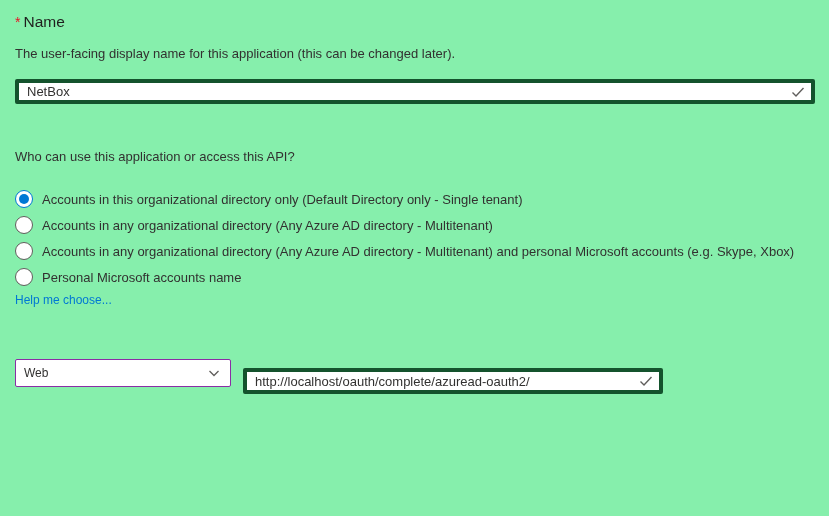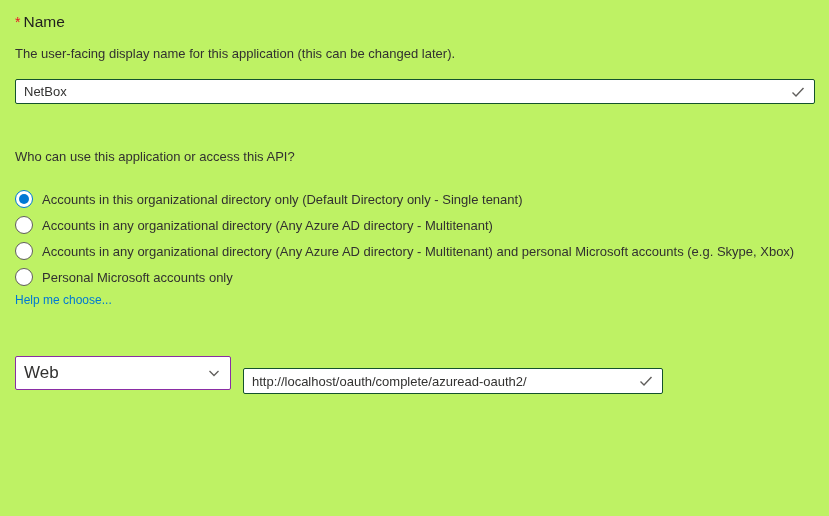--- a/index.html
+++ b/index.html
@@ -6,21 +6,21 @@
   html, body {
     margin: 0;
     padding: 0;
     background: #ffffff;
     font-family: "Liberation Sans", "DejaVu Sans", sans-serif;
     color: #323130;
   }
   .page {
     width: 829px;
     height: 516px;
-    background: #bef264;
+    background: #86efac;
     padding: 11px 14px 0 15px;
     overflow: hidden;
   }
   .section-title {
     font-size: 15.5px;
     line-height: 21px;
     font-weight: 400;
     color: #201f1e;
   }
   .required-marker {
@@ -36,21 +36,21 @@
   .name-desc { margin-top: 11px; }
 
   .field-wrap {
     position: relative;
     margin-top: 16px;
     width: 800px;
   }
   .text-field {
     width: 100%;
     height: 25px;
-    border: 1px solid #14532d;
+    border: 4px solid #14532d;
     border-radius: 2px;
     padding: 0 30px 0 8px;
     font-size: 13px;
     font-family: "Liberation Sans", "DejaVu Sans", sans-serif;
     color: #323130;
     outline: none;
     background: #ffffff;
   }
   .valid-icon {
     position: absolute;
@@ -118,28 +118,28 @@
   }
 
   .redirect-row {
     margin-top: 17px;
     display: flex;
     align-items: center;
   }
   .platform-select {
     position: relative;
     width: 216px;
-    height: 34px;
+    height: 28px;
     border: 1px solid #8a2da5;
     border-radius: 2px;
     background: #ffffff;
     display: flex;
     align-items: center;
     padding: 0 30px 0 8px;
-    font-size: 17px;
+    font-size: 12px;
     color: #323130;
     cursor: pointer;
     flex: 0 0 auto;
   }
   .chevron-wrap {
     position: absolute;
     right: 9px;
     top: 50%;
     transform: translateY(-50%);
     display: flex;
@@ -185,21 +185,21 @@
       <div class="radio-row">
         <span class="radio-circle"></span>
         <span class="radio-label">Accounts in any organizational directory (Any Azure AD directory - Multitenant)</span>
       </div>
       <div class="radio-row">
         <span class="radio-circle"></span>
         <span class="radio-label">Accounts in any organizational directory (Any Azure AD directory - Multitenant) and personal Microsoft accounts (e.g. Skype, Xbox)</span>
       </div>
       <div class="radio-row">
         <span class="radio-circle"></span>
-        <span class="radio-label">Personal Microsoft accounts only</span>
+        <span class="radio-label">Personal Microsoft accounts name</span>
       </div>
     </div>
 
     <a class="help-link">Help me choose...</a>
   </div>
 
   <div class="redirect-section">
 
     <div class="redirect-row">
       <div class="platform-select">

